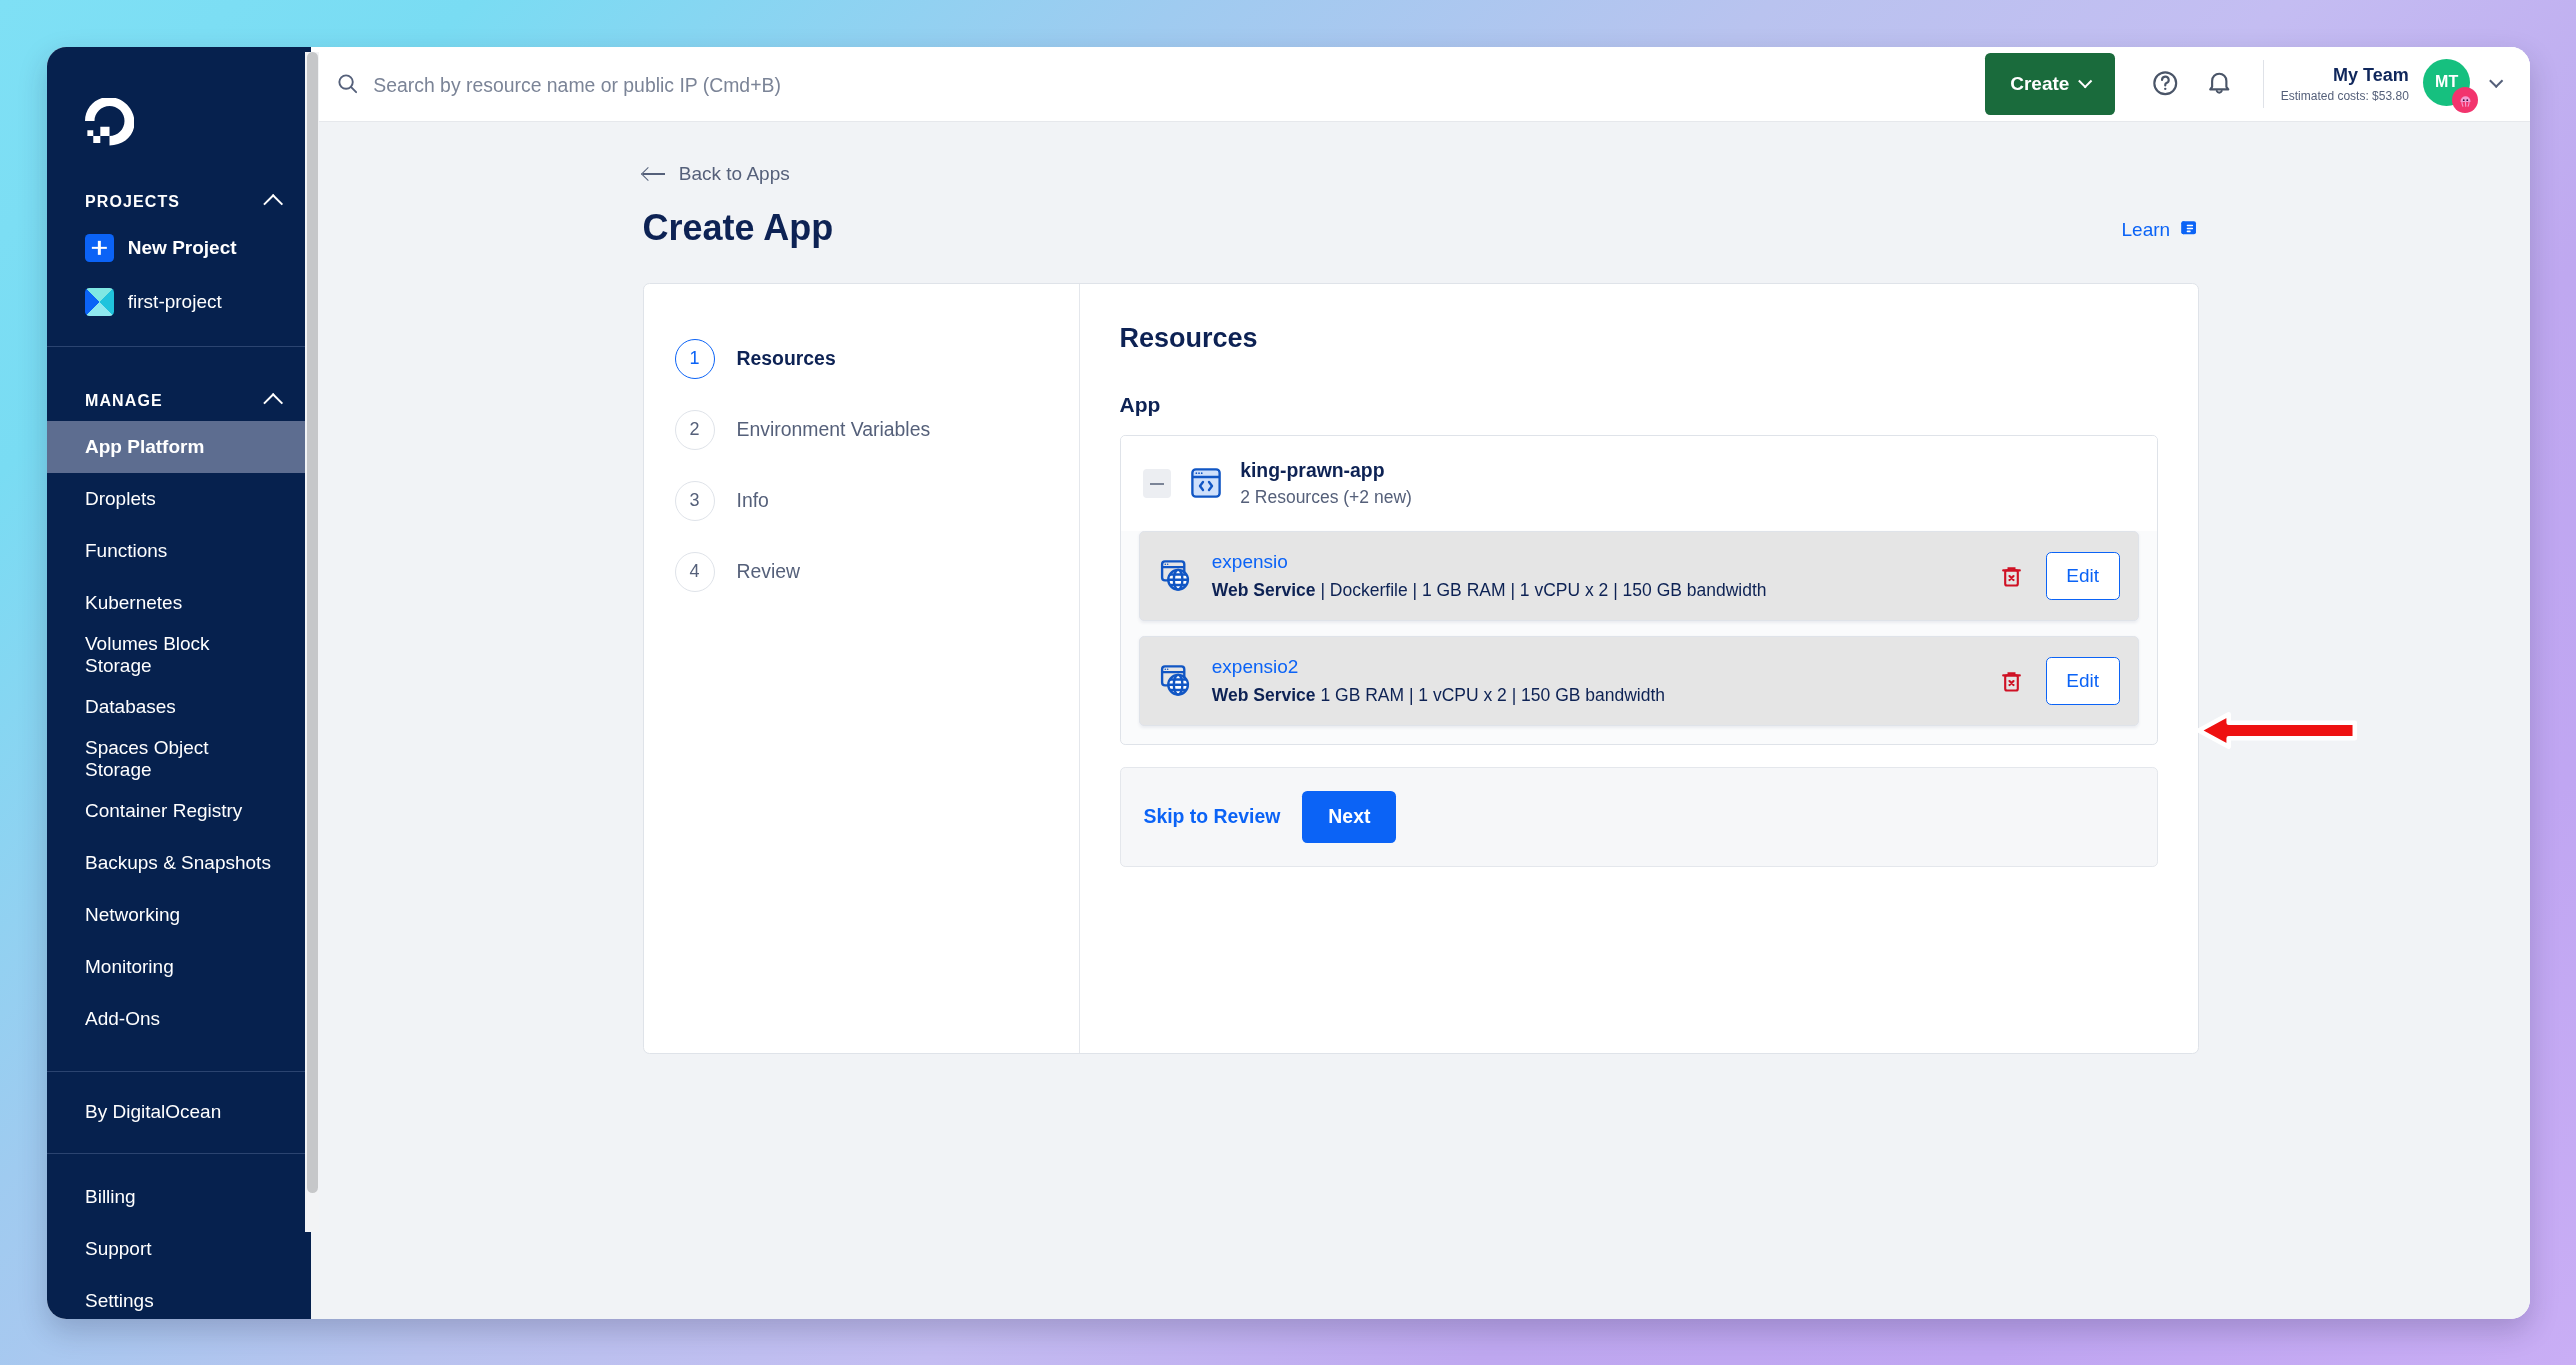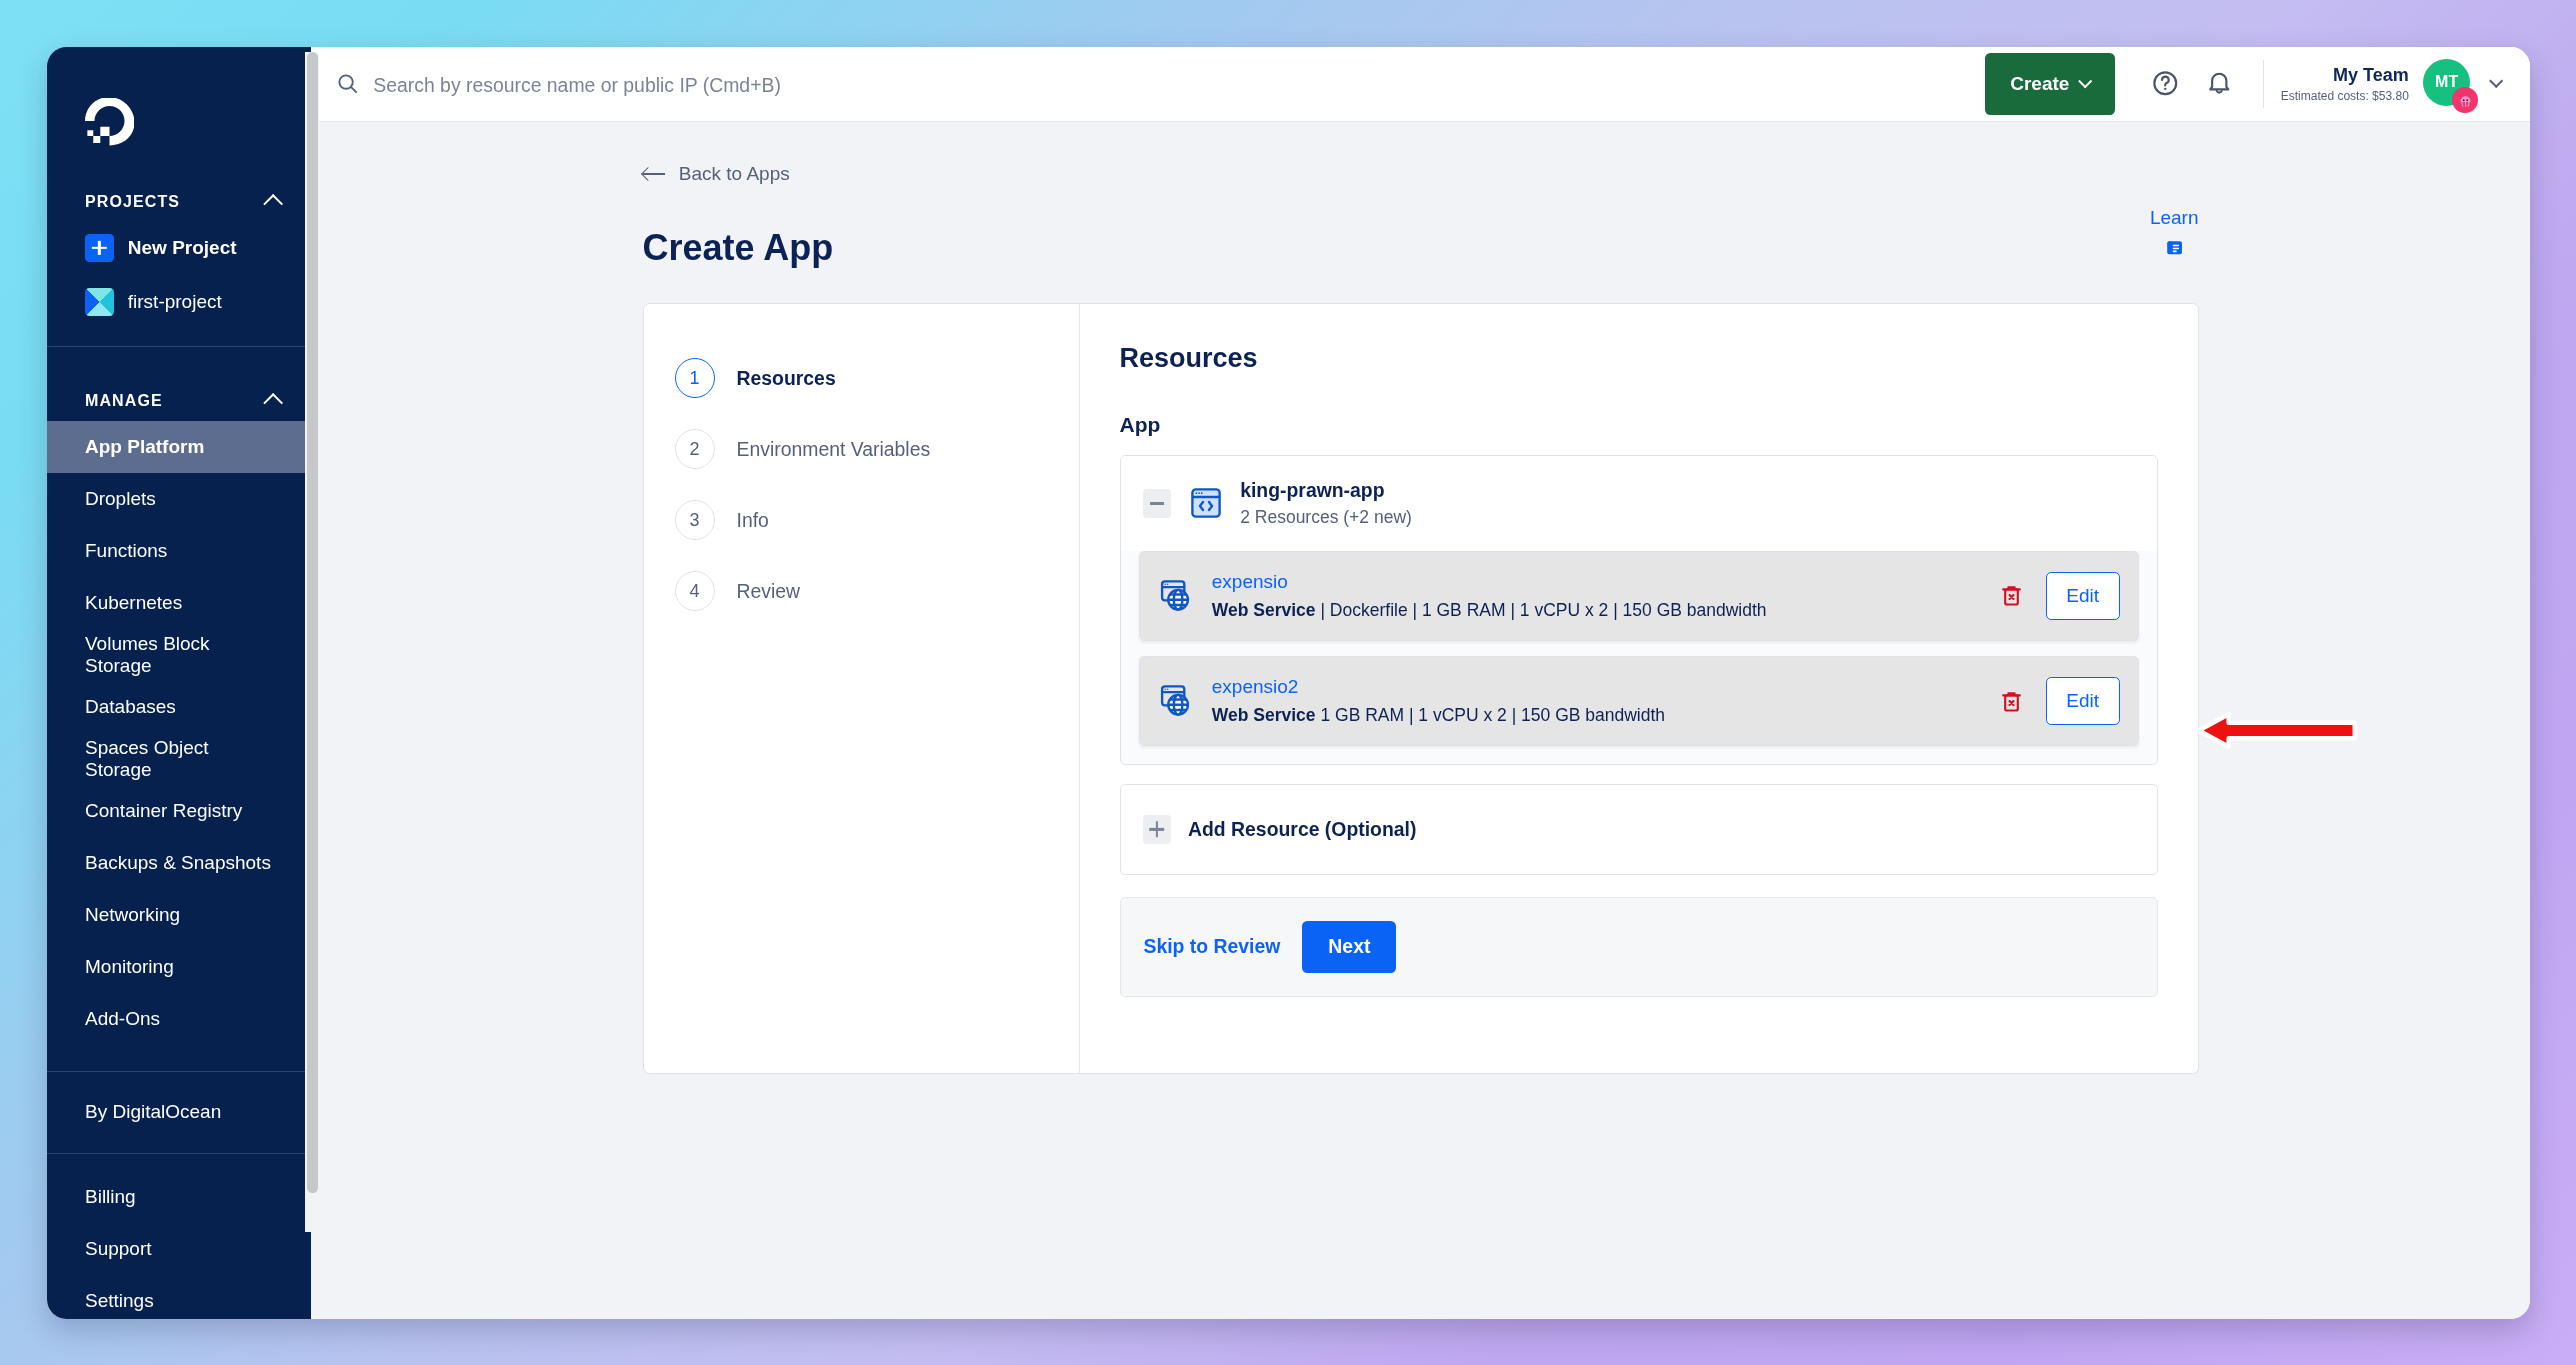--- a/index.html
+++ b/index.html
@@ -218,21 +218,20 @@
     transform: rotate(45deg);
   }
   .page-head {
     display: flex; align-items: flex-end; justify-content: space-between;
   }
   .page-title { font-size: 36px; font-weight: 700; color: #0d2254; }
   .learn-link {
     display: flex; align-items: center; gap: 9px;
     font-size: 19px; color: #0b63f6; cursor: pointer;
     margin-bottom: 6.5px;
-    flex-direction: column;
   }
 
   
   .wizard {
     margin-top: 34px;
     background: #ffffff;
     border: 0.6px solid #dfe3e9;
     border-radius: 6.5px;
     display: flex;
     min-height: 771px;
@@ -648,24 +647,20 @@
                         <path d="M10.2 11.6l3.6 3.6M13.8 11.6l-3.6 3.6" stroke-linecap="round"></path>
                       </svg>
                     </span>
                     <button class="edit-btn">Edit</button>
                   </div>
                 </div>
 
               </div>
             </div>
 
-            <div class="add-card">
-              <span class="add-plus"></span>
-              <span class="add-label">Add Resource (Optional)</span>
-            </div>
 
             <div class="footer-card">
               <span class="skip-link">Skip to Review</span>
               <button class="next-btn">Next</button>
             </div>
           </section>
         </div>
       </div>
     </div>
   </div>

